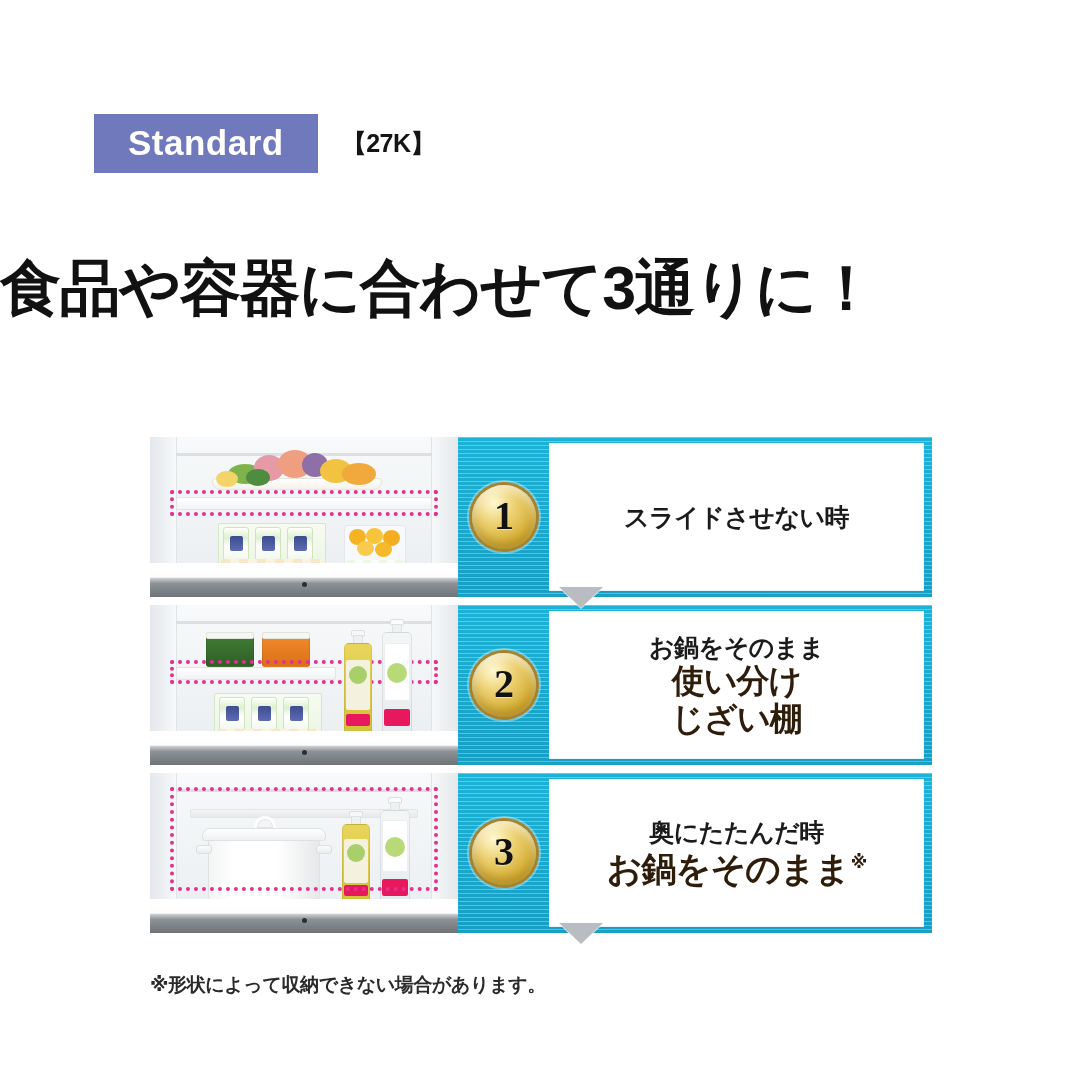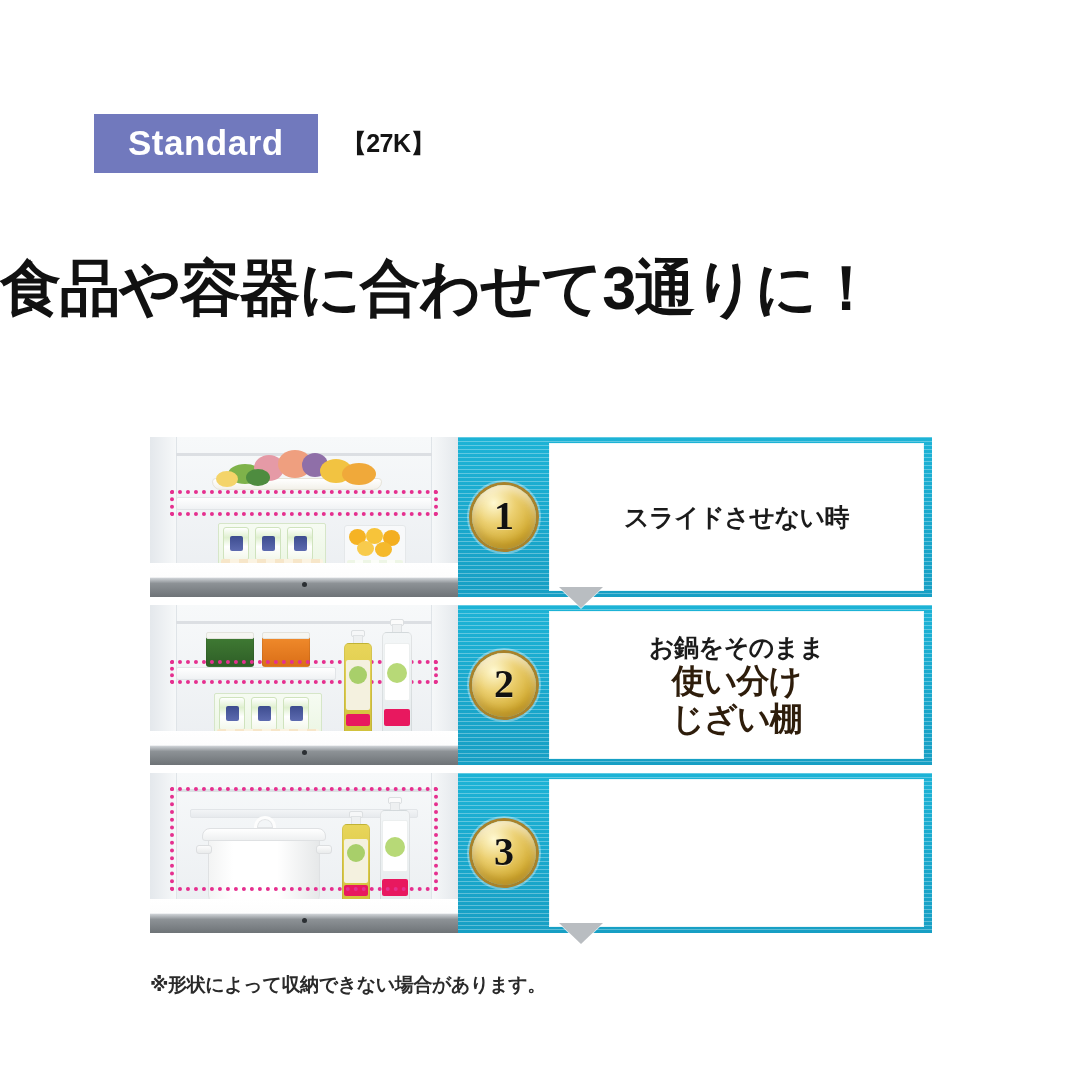--- a/index.html
+++ b/index.html
@@ -407,20 +407,22 @@
         <div class="hl" style="left:20px; top:14px; right:20px; height:104px;"></div>
 
         <div class="drawer"></div>
       </div>
 
       <div class="infowrap">
         <div class="medal">
           <span>3</span>
         </div>
         <div class="card">
+          <div class="kicker">奥にたたんだ時</div>
+          <div class="headline"><span>お鍋をそのまま</span><span class="kome">※</span></div>
         </div>
       </div>
     </div>
 
   </div>
 
   <div class="footnote">※形状によって収納できない場合があります。</div>
 </div>
 
 </body></html>

